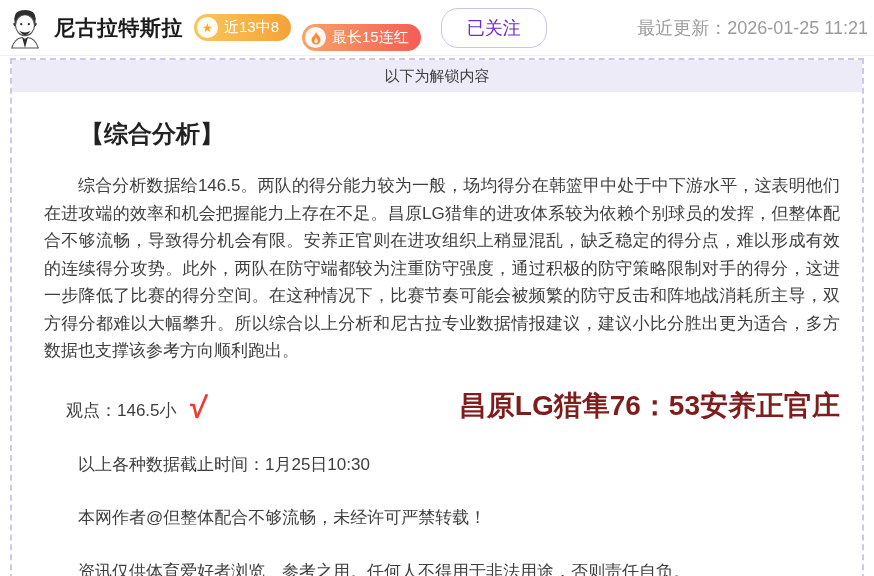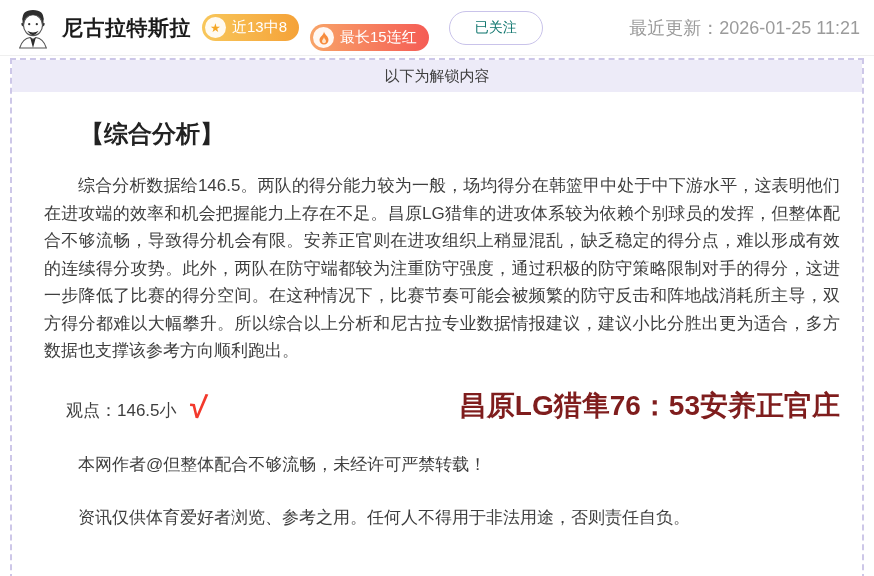--- a/index.html
+++ b/index.html
@@ -4,21 +4,21 @@
 <style>
   html,body{margin:0;padding:0;}
   body{
     width:874px;height:576px;overflow:hidden;background:#ffffff;
     font-family:"Liberation Sans","DejaVu Sans",sans-serif;
     -webkit-font-smoothing:antialiased;
   }
   
   .hdr{
     height:55px;display:flex;align-items:center;
-    padding:0 14px;border-bottom:1px solid #efefef;background:#fff;justify-content:space-between;
+    padding:0 6px;border-bottom:1px solid #efefef;background:#fff;justify-content:space-between;
   }
   .avatar{
     width:38px;height:42px;display:inline-flex;align-items:center;justify-content:center;
     flex:0 0 auto;cursor:pointer;
   }
   .author-name{
     font-size:21px;font-weight:700;color:#1b1b1b;margin-left:10px;letter-spacing:.5px;cursor:pointer;
   }
   .badge{
     display:inline-flex;align-items:center;height:27px;border-radius:14px;
@@ -26,21 +26,21 @@
   }
   .badge-orange{background:linear-gradient(90deg,#f8c75b,#f5a238);}
   .badge-red{background:linear-gradient(90deg,#f8a468,#f55c55);margin-top:20px;}
   .badge-circle{
     width:21px;height:21px;border-radius:50%;background:rgba(255,255,255,.92);
     display:inline-flex;align-items:center;justify-content:center;margin-right:6px;flex:0 0 auto;
   }
   .star-glyph{color:#f5aì623;color:#f5a623;font-size:12px;line-height:1;transform:translateY(-.5px);}
   .follow-btn{
     margin-left:20px;background:#fff;border:1px solid #c9c3ea;border-radius:17px;
-    color:#0f766e;font-size:14px;padding:7px 25px;cursor:pointer;
+    color:#6d28d9;font-size:18px;padding:7px 25px;cursor:pointer;
     font-family:"Liberation Sans","DejaVu Sans",sans-serif;
   }
   .hdr-right{margin-left:auto;color:#9b9b9b;font-size:18px;white-space:nowrap;}
   
   .unlock-box{
     margin:2px 10px 0 10px;
     border:2px dashed #cdc7e8;border-bottom:none;
     min-height:530px;background:#fff;
   }
   .unlock-banner{
@@ -113,18 +113,19 @@
   <div class="article">
     <h3 class="section-title">【综合分析】</h3>
 
     <p class="para">综合分析数据给146.5。两队的得分能力较为一般，场均得分在韩篮甲中处于中下游水平，这表明他们在进攻端的效率和机会把握能力上存在不足。昌原LG猎隼的进攻体系较为依赖个别球员的发挥，但整体配合不够流畅，导致得分机会有限。安养正官则在进攻组织上稍显混乱，缺乏稳定的得分点，难以形成有效的连续得分攻势。此外，两队在防守端都较为注重防守强度，通过积极的防守策略限制对手的得分，这进一步降低了比赛的得分空间。在这种情况下，比赛节奏可能会被频繁的防守反击和阵地战消耗所主导，双方得分都难以大幅攀升。所以综合以上分析和尼古拉专业数据情报建议，建议小比分胜出更为适合，多方数据也支撑该参考方向顺利跑出。</p>
 
     <div class="viewpoint-row">
       <span class="viewpoint"><span>观点：</span><span>146.5小</span><span class="checkmark">√</span></span>
       <span class="score">昌原LG猎隼76：53安养正官庄</span>
     </div>
 
+    <p class="para mt-extra">以上各种数据截止时间：1月25日10:30</p>
 
     <p class="para mt-extra">本网作者@但整体配合不够流畅，未经许可严禁转载！</p>
 
     <p class="para mt-extra">资讯仅供体育爱好者浏览、参考之用。任何人不得用于非法用途，否则责任自负。</p>
   </div>
 </div>
 
 </body></html>

